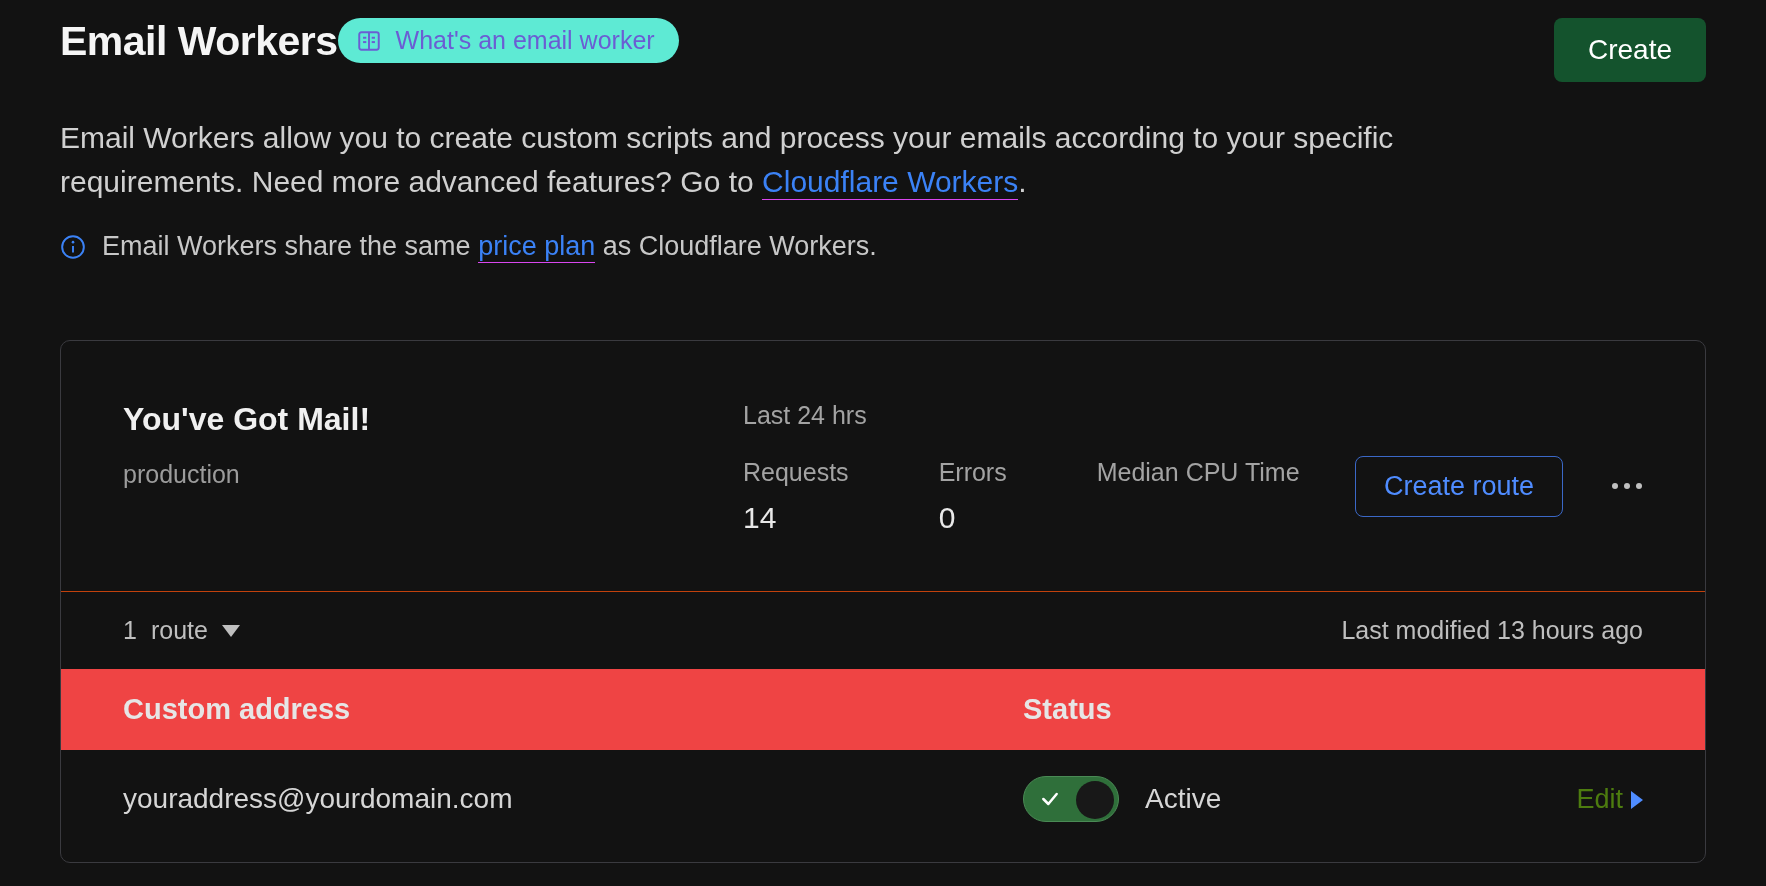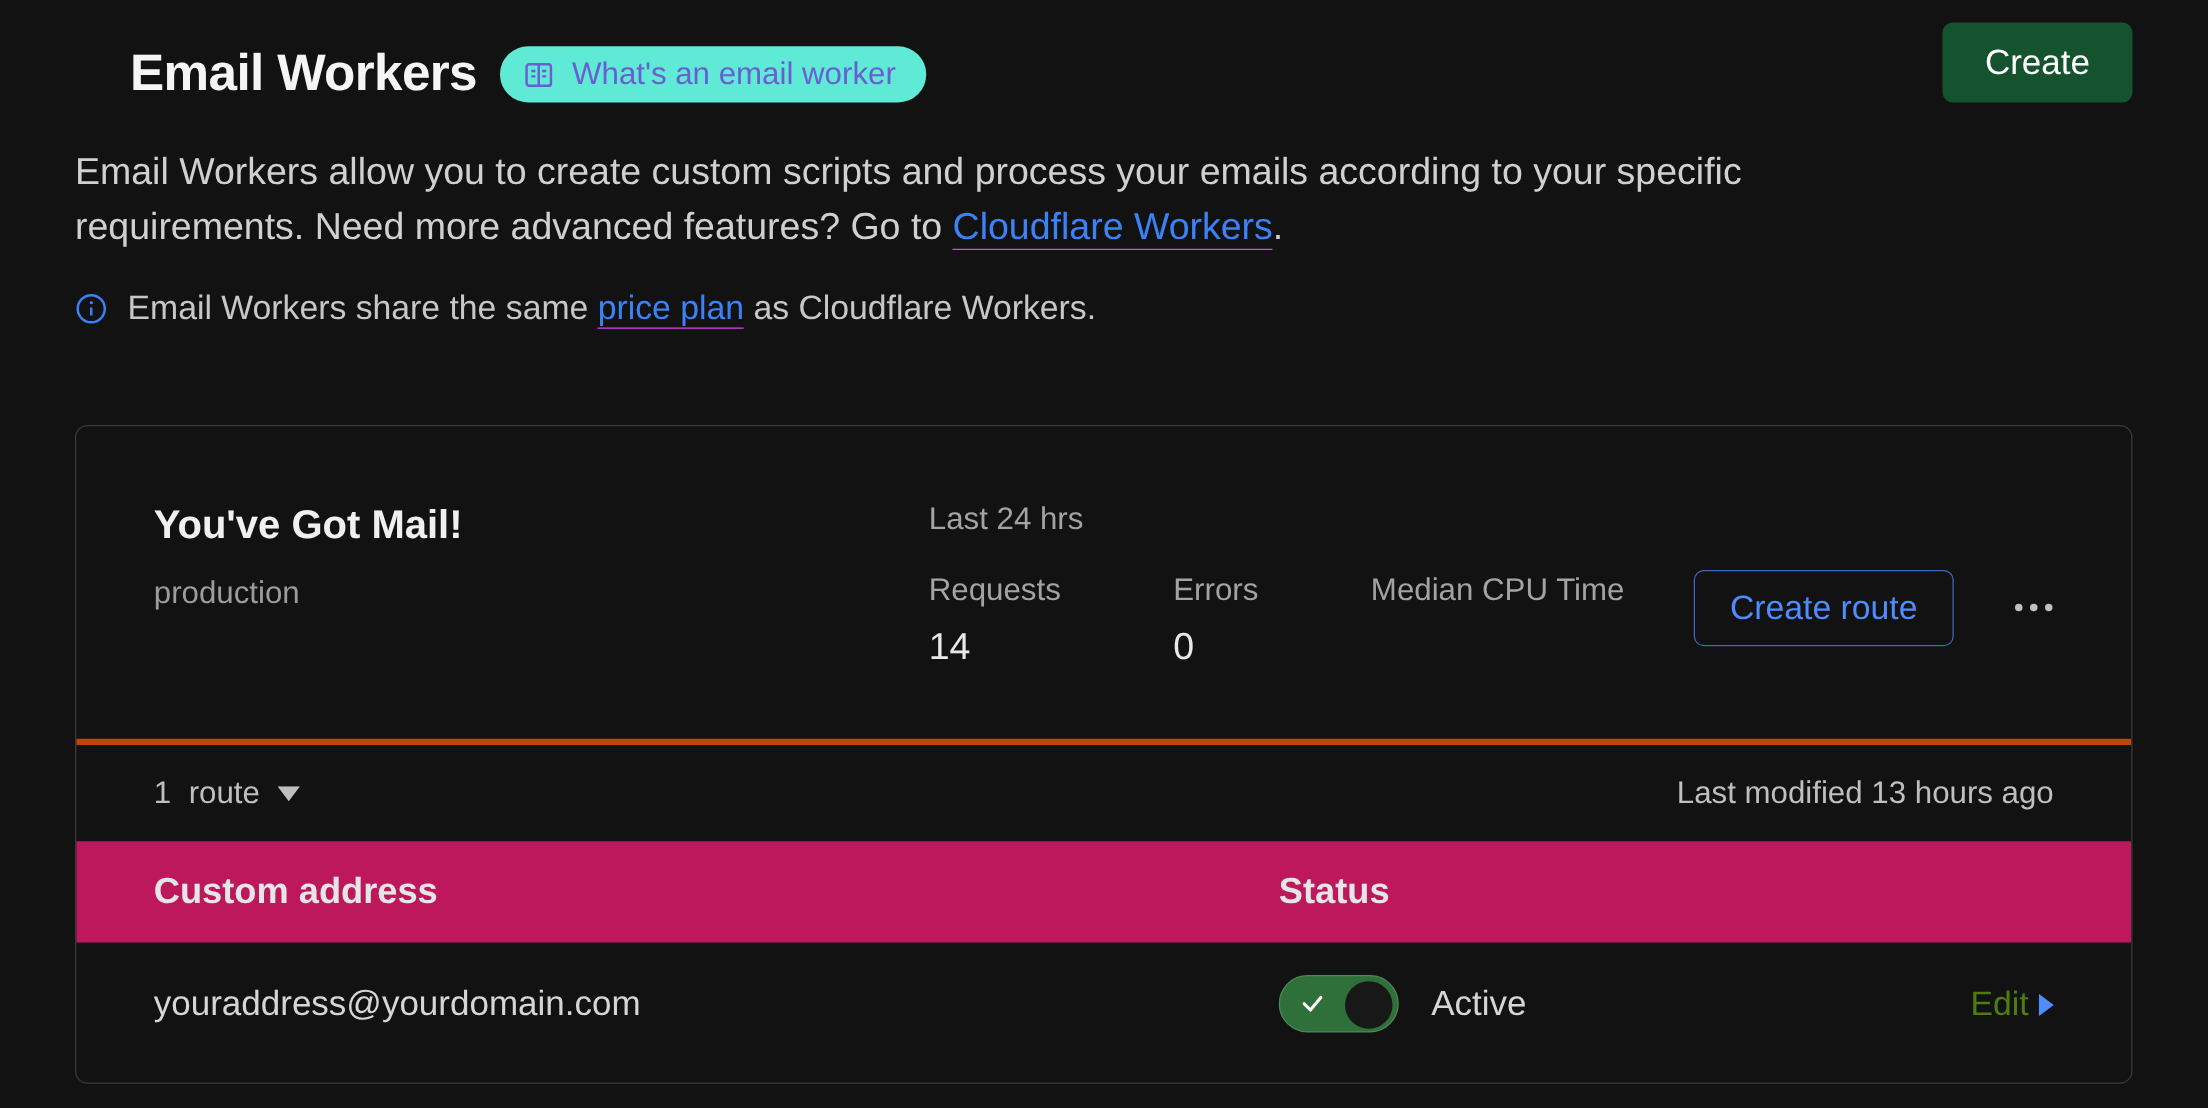--- a/index.html
+++ b/index.html
@@ -9,24 +9,22 @@
     background: #121212;
     color: #e8e8e8;
     font-family: -apple-system, BlinkMacSystemFont, "Segoe UI", Helvetica, Arial, sans-serif;
     overflow: hidden;
   }
   .page {
     padding: 18px 60px 0 60px;
   }
   .header-row {
     display: flex;
-    align-items: flex-end;
-    gap: 18px;
+    align-items: flex-start;
     margin-bottom: 34px;
-    margin-left: 44px;
   }
   .page-title {
     font-size: 41px;
     font-weight: 700;
     color: #f5f5f5;
     letter-spacing: -0.5px;
   }
   .info-pill {
     display: inline-flex;
     align-items: center;
@@ -76,21 +74,21 @@
   }
   .card {
     border: 1px solid #3a3a3f;
     border-radius: 10px;
     overflow: hidden;
   }
   .card-top {
     display: flex;
     align-items: flex-start;
     padding: 60px 62px 56px 62px;
-    border-bottom: 5px solid #c2410c;
+    border-bottom: 1px solid #c2410c;
     gap: 40px;
   }
   .worker-name-block { flex: 0 0 580px; }
   .worker-name {
     font-size: 32px;
     font-weight: 700;
     color: #f0f0f0;
     margin-bottom: 22px;
   }
   .worker-env {
@@ -153,21 +151,21 @@
     color: #bfbfbf;
   }
   .route-expand {
     display: inline-flex;
     align-items: center;
     gap: 14px;
     cursor: pointer;
   }
   .table-header {
     display: flex;
-    background: #be185d;
+    background: #ef4444;
     padding: 24px 62px;
     font-size: 29px;
     font-weight: 600;
     color: #e6e6e6;
   }
   .col-addr { flex: 0 0 900px; }
   .col-status { flex: 0 0 300px; }
   .col-edit { flex: 1; text-align: right; }
   .table-row {
     display: flex;

